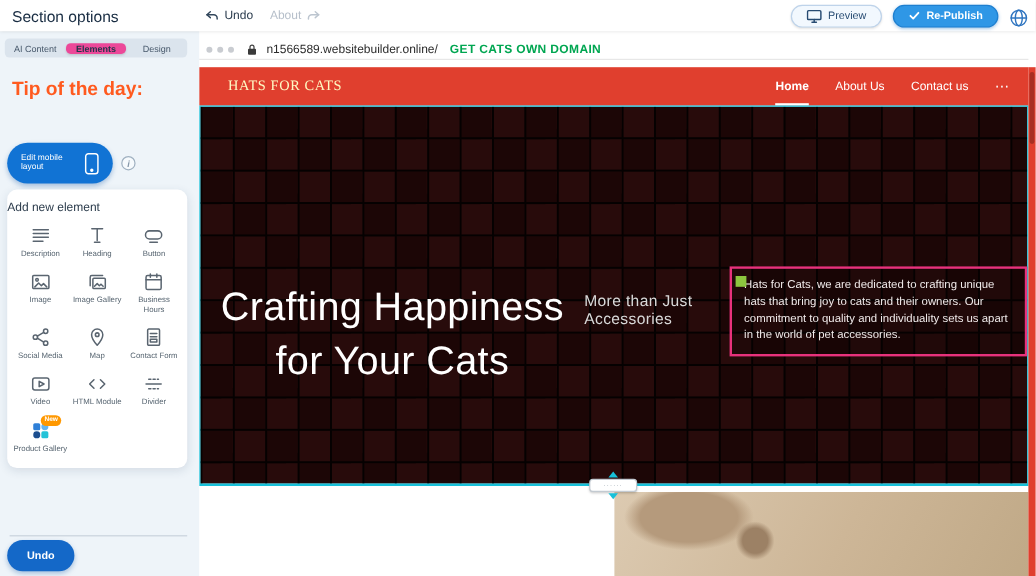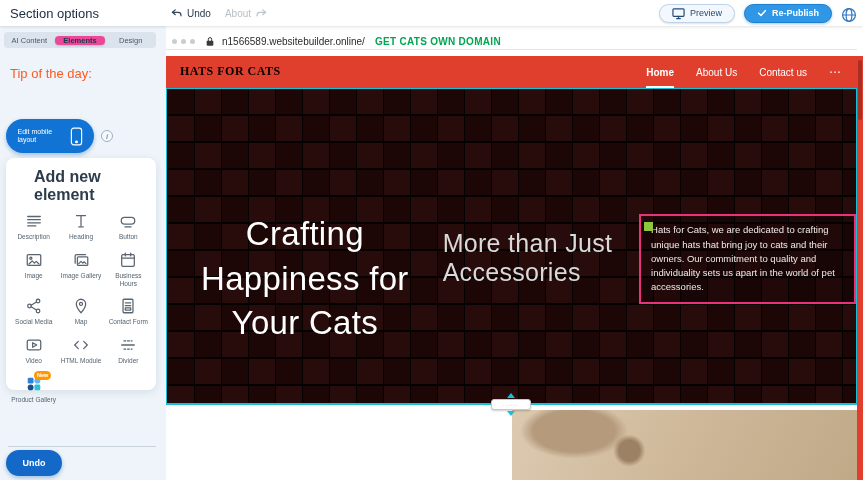--- a/index.html
+++ b/index.html
@@ -20,32 +20,32 @@
   .btn-republish{height:19px;padding:0 12px;border-radius:10px;background:var(--accent-blue,#2f97e6);
     border:1px solid #1d7fd0;color:#fff;font-size:9px;font-weight:bold;display:flex;align-items:center;gap:5px;
     box-shadow:0 1px 3px rgba(31,120,200,.45);cursor:pointer}
 
   
   .sidebar{position:absolute;left:0;top:26px;width:166px;height:454px;background:#eef4f9;z-index:20}
   .tabs{position:absolute;left:4px;top:6px;width:152px;height:16px;background:#dbe4ed;border-radius:4px;
     display:flex;align-items:center}
   .tab{flex:1;display:flex;align-items:center;justify-content:center;font-size:7.5px;color:#47586b;cursor:pointer;border-radius:4px}
   .tab.active{background:#ec4899;font-weight:bold;color:#22364a;box-shadow:0 1px 2px rgba(0,0,0,.15)}
-  .tip-title{position:absolute;left:10px;top:40px;font-size:13px;font-weight:normal;color:var(--tip-orange,#ff5a1f)}
+  .tip-title{position:absolute;left:10px;top:40px;font-size:16px;font-weight:bold;color:var(--tip-orange,#ff5a1f)}
   .tip-body{position:absolute;left:10px;top:58px;width:142px;font-size:7.5px;line-height:1.45;color:#64788c}
   .btn-mobile{position:absolute;left:6px;top:93px;width:88px;height:34px;border-radius:17px;
     background:var(--primary-blue,#1173d4);color:#fff;display:flex;align-items:center;justify-content:center;gap:6px;
     box-shadow:0 2px 4px rgba(20,90,170,.35);cursor:pointer}
   .btn-mobile .lbl{font-size:7px;max-width:46px;line-height:1.2}
   .info-dot{position:absolute;left:101px;top:104px;width:12px;height:12px;border-radius:50%;
     border:1px solid #9fb0c0;color:#8496a8;font-size:7.5px;font-style:italic;font-weight:bold;
     display:flex;align-items:center;justify-content:center;background:#f6fafd;cursor:pointer}
   .addcard{position:absolute;left:6px;top:132px;width:150px;height:232px;background:#fff;border-radius:8px;
     box-shadow:0 2px 8px rgba(30,60,90,.12)}
-  .addcard h3{font-size:16px;color:#2c3c4c;font-weight:bold;padding:10px 28px 4px}
+  .addcard h3{font-size:10px;color:#2c3c4c;font-weight:normal;padding:10px 0 4px}
   .elgrid{display:grid;grid-template-columns:repeat(3,1fr);row-gap:2px;padding:0 4px}
   .el{display:flex;flex-direction:column;align-items:center;justify-content:flex-start;padding:4px 1px;cursor:pointer;border-radius:4px;position:relative}
   .el svg{width:18px;height:18px;stroke:#5a6570;fill:none;stroke-width:1.4;stroke-linecap:round;stroke-linejoin:round}
   .ellabel{font-size:6.5px;color:#55636f;text-align:center;line-height:1.2;margin-top:3px}
   .badge-new{position:absolute;top:0;right:6px;background:#ff9800;color:#fff;font-size:5.5px;font-weight:bold;
     border-radius:5px;padding:1px 3px;line-height:1.2}
   .side-divider{position:absolute;left:8px;top:420px;width:148px;height:1px;background:#c9d3dc}
   .btn-done{position:absolute;left:6px;top:424px;width:56px;height:26px;border-radius:14px;
     background:var(--done-blue,#1468c8);color:#fff;font-size:9px;font-weight:bold;
     display:flex;align-items:center;justify-content:center;box-shadow:0 2px 4px rgba(20,90,170,.35);cursor:pointer}
@@ -53,39 +53,39 @@
   
   .browserbar{position:absolute;left:166px;top:33px;width:691px;height:17px;background:#fff;
     border-bottom:1px solid #e7e7e7;display:flex;align-items:center;padding-left:6px;gap:4px}
   .wdots{display:flex;gap:4px;margin-right:6px}
   .wdots i{width:5px;height:5px;border-radius:50%;background:#c9ccd1;display:block}
   .url{font-size:10px;color:#2b2b2b;margin-left:3px}
   .domain-cta{font-size:10px;font-weight:bold;color:var(--cta-green,#00a651);margin-left:6px;letter-spacing:.3px;cursor:pointer}
 
   
   .siteheader{position:absolute;left:166px;top:56px;width:691px;height:32px;background:var(--site-red,#e03f2e)}
-  .logo{position:absolute;left:14px;top:8px;color:#000000;font-family:"Liberation Serif",serif;font-weight:bold;
+  .logo{position:absolute;left:24px;top:8px;color:#fef9c3;font-family:"Liberation Serif",serif;font-weight:normal;
     font-size:12px;letter-spacing:.5px}
   .site-nav{position:absolute;right:16px;top:0;height:32px;display:flex;align-items:stretch;gap:22px}
   .nav-item{display:flex;align-items:center;color:#fff;font-size:10px;cursor:pointer;border-bottom:2px solid transparent;padding-top:2px}
   .nav-item.active{font-weight:bold;border-bottom-color:#fff}
   .nav-more{display:flex;align-items:center;color:#fff;font-size:12px;cursor:pointer}
 
   
   .hero{position:absolute;left:166px;top:88px;width:691px;height:317px;
     background:
       repeating-linear-gradient(90deg,#050101 0 1.5px,transparent 1.5px 27px),
       repeating-linear-gradient(0deg,#050101 0 1.5px,transparent 1.5px 27px),
       repeating-conic-gradient(#280b0b 0% 25%,#1c0606 0% 50%);
     background-size:27px 27px,27px 27px,54px 54px;
     border:1px solid var(--selection-teal,#16c0d9);border-bottom:2px solid var(--selection-teal,#16c0d9);
     display:flex;flex-direction:row;align-items:center}
   .hero-headline{margin-top:66px;width:440px;text-align:center;color:#fff;font-size:33px;font-weight:400;
     line-height:1.35;letter-spacing:.3px}
-  .hero-subtitle{margin-top:24px;color:#d9d9d9;font-size:25px;font-weight:400;letter-spacing:.3px}
+  .hero-subtitle{margin-top:24px;color:#d9d9d9;font-size:13px;font-weight:400;letter-spacing:.3px}
   .hero-descbox{position:relative;margin-top:26px;width:332px;border:2px solid var(--element-pink,#e8327c);
     padding:7px 10px;text-align:left;font-size:9.5px;line-height:1.5;color:#f0eaea;background:rgba(10,2,2,.25)}
   .green-handle{position:absolute;left:3px;top:6px;width:9px;height:9px;background:var(--handle-green,#8dc63f)}
 
   
   .section-handle{position:absolute;left:489px;top:393px;width:44px;display:flex;flex-direction:column;
     align-items:center;z-index:25;cursor:ns-resize}
   .tri-up{width:0;height:0;border-left:4px solid transparent;border-right:4px solid transparent;
     border-bottom:5px solid var(--selection-teal,#16c0d9)}
   .tri-down{width:0;height:0;border-left:4px solid transparent;border-right:4px solid transparent;

